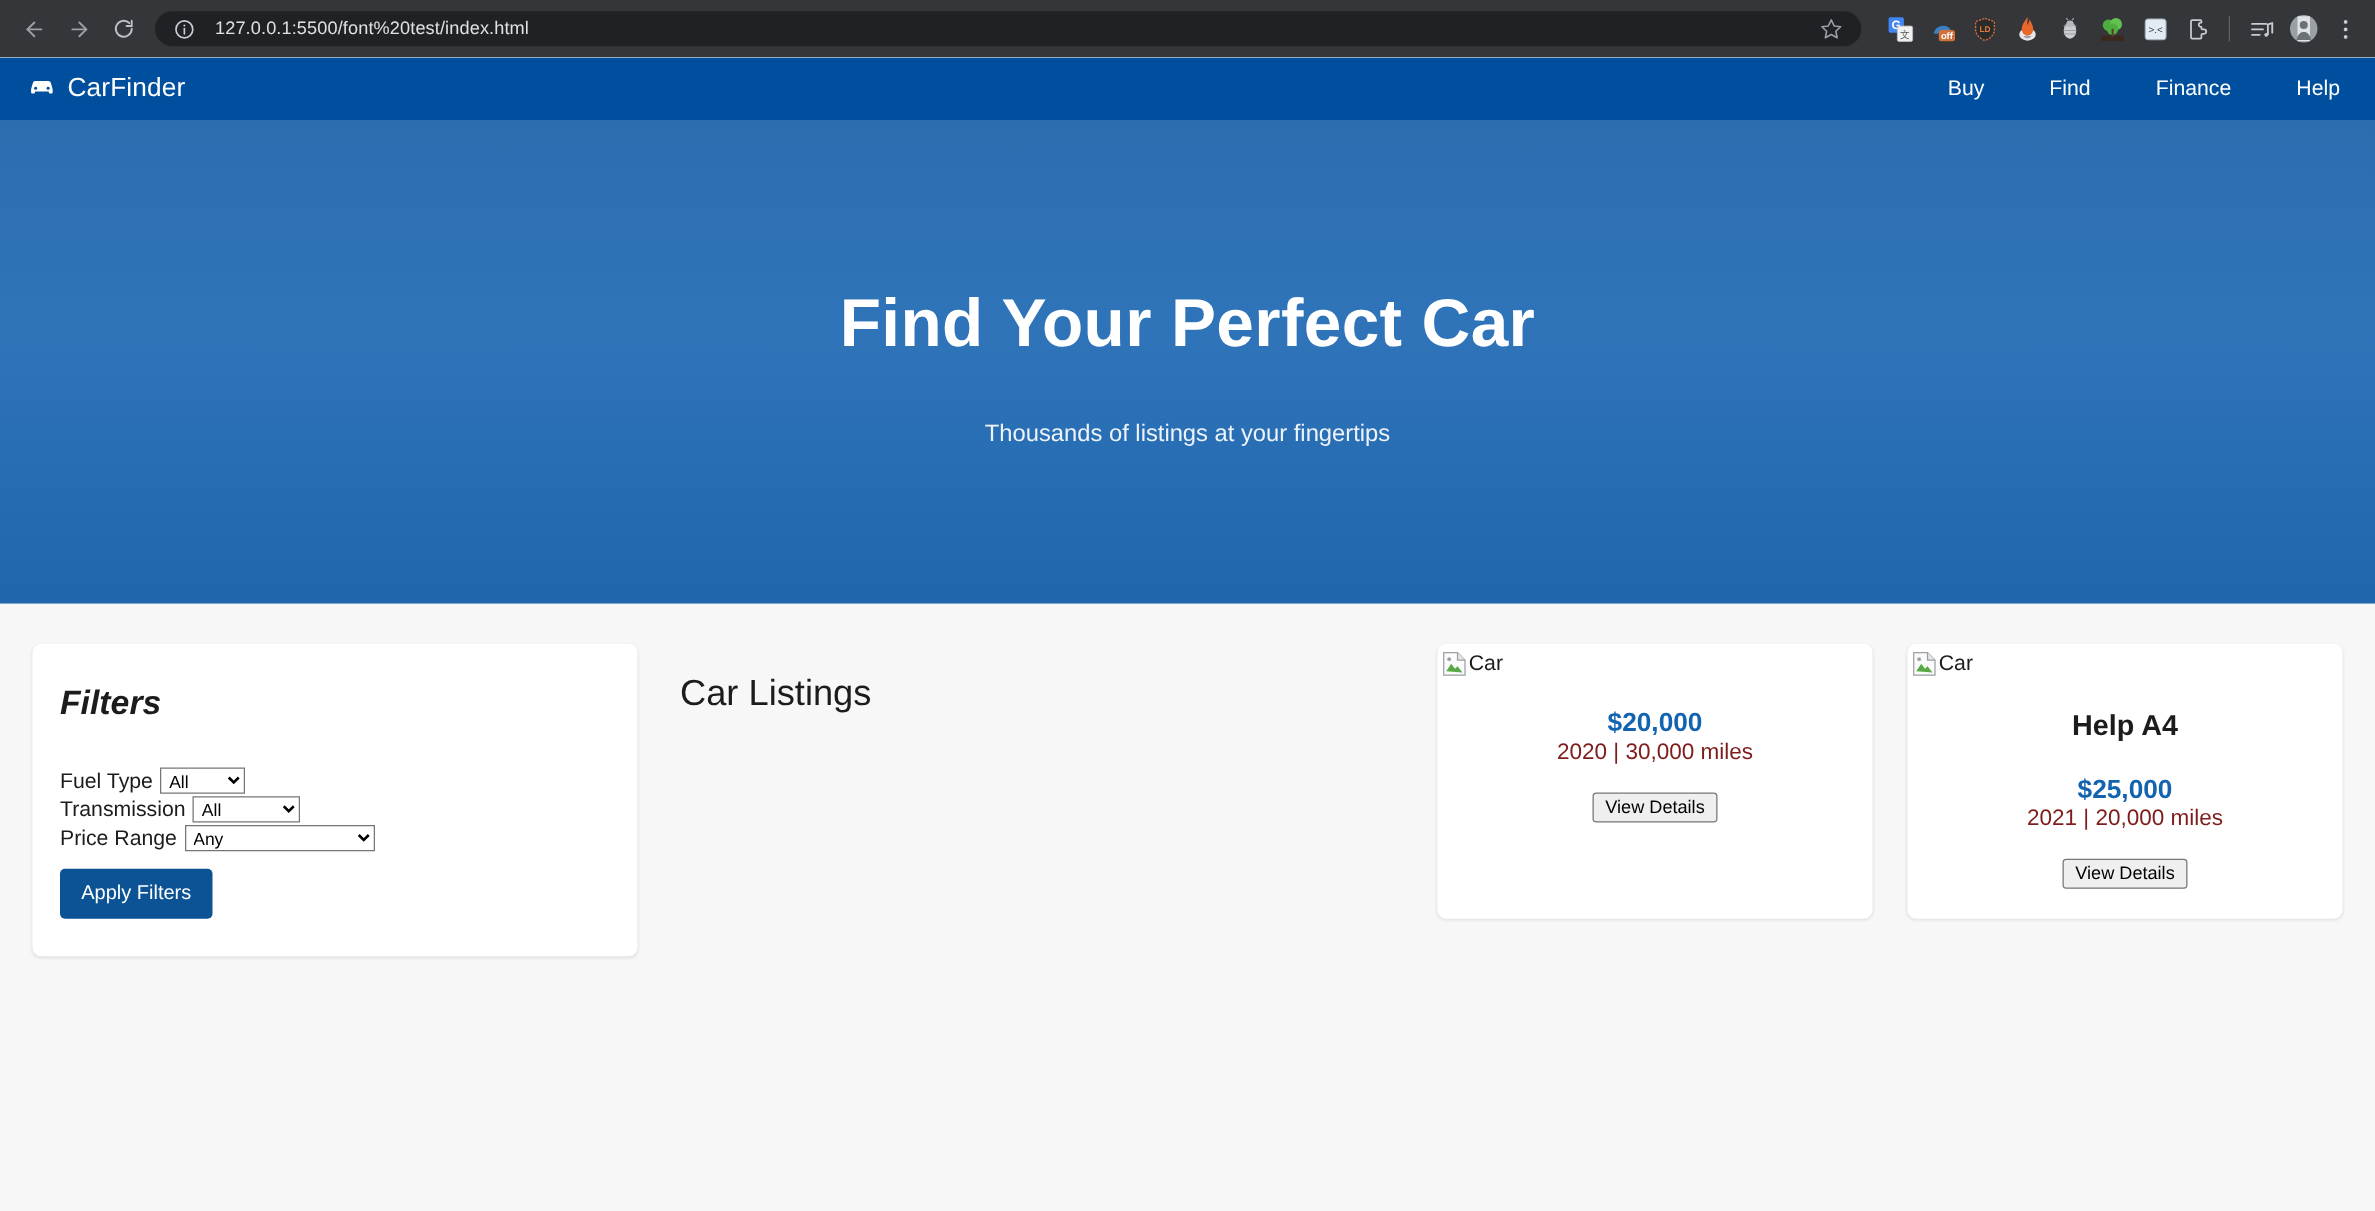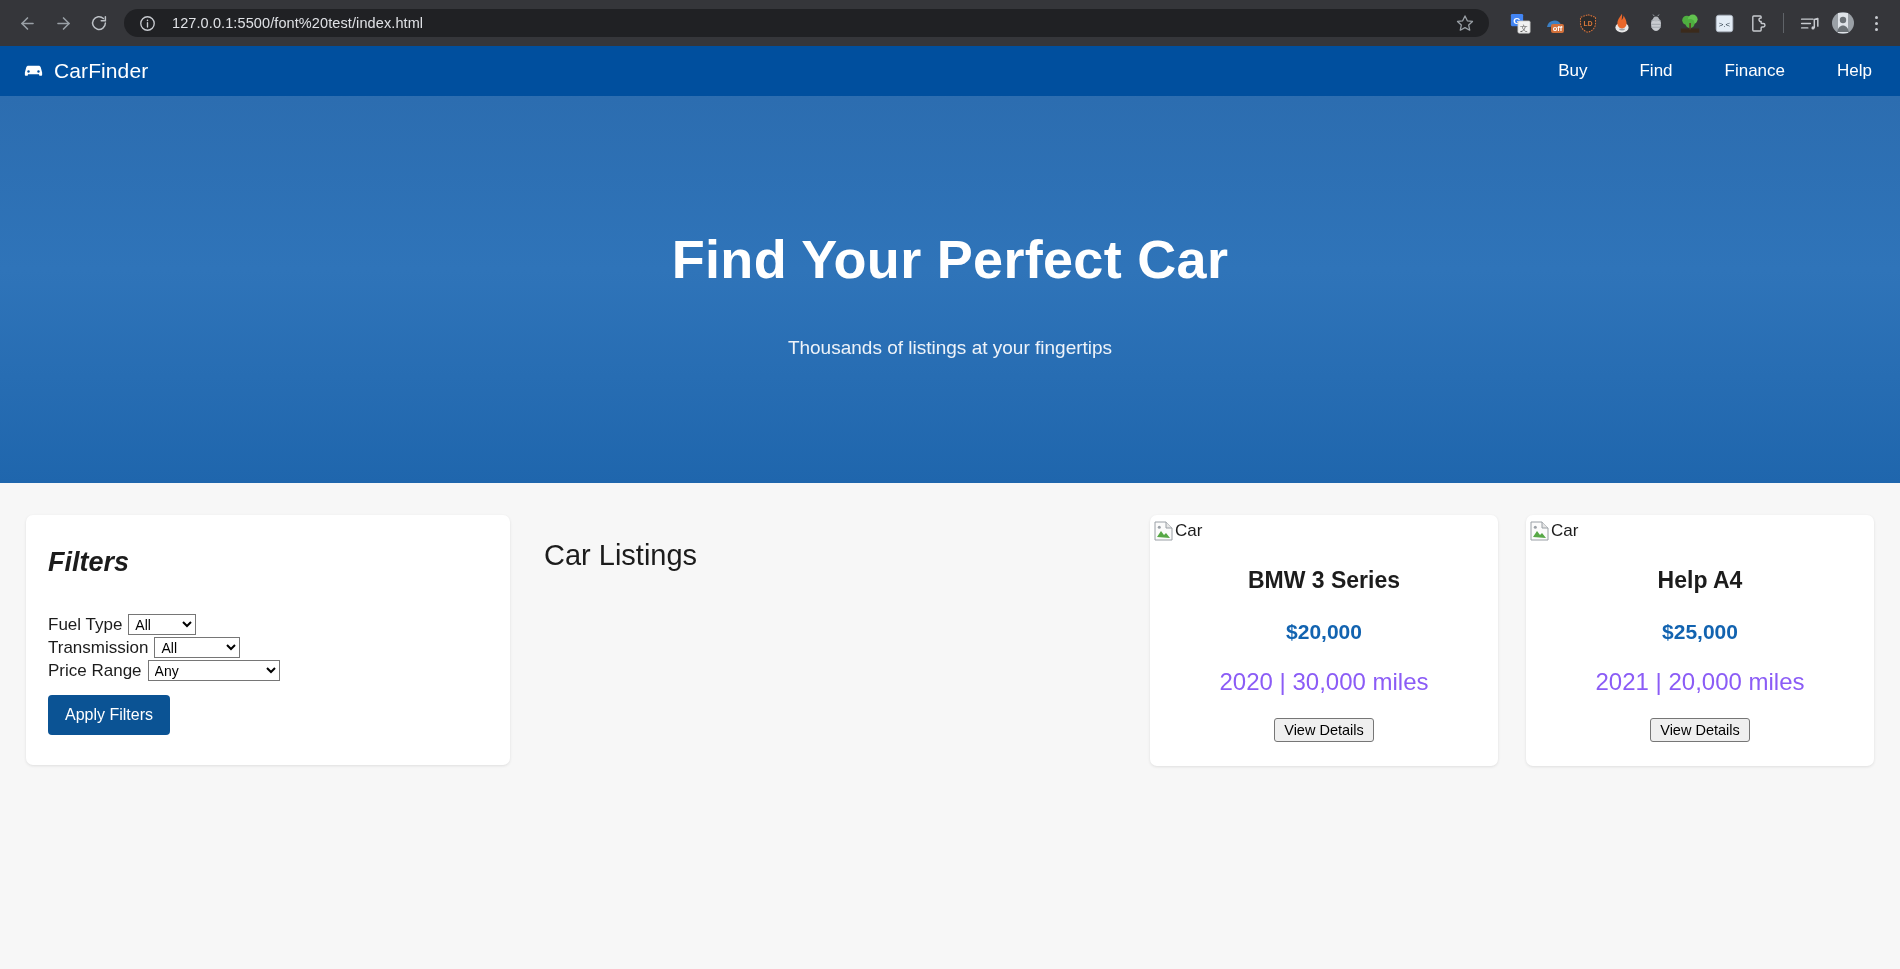--- a/index.html
+++ b/index.html
@@ -235,21 +235,21 @@
     font-family: "Liberation Sans", sans-serif;
     font-size: 14px;
     height: 21px;
     padding: 0 2px;
     border: 1px solid #767676;
     background: #fff;
     color: #000;
   }
   .f-fuel { width: 68px; }
   .f-trans { width: 86px; }
-  .f-price { width: 132px; }
+  .f-price { width: 152px; }
   .apply-btn {
     margin-top: 12px;
     background: #0b5394;
     color: #fff;
     border: none;
     border-radius: 4px;
     font-size: 16px;
     font-family: "Liberation Sans", sans-serif;
     padding: 11px 17px;
     cursor: pointer;
@@ -301,23 +301,22 @@
     color: #1c1c1c;
     margin-top: 26px;
   }
   .card-price {
     font-size: 21px;
     font-weight: bold;
     color: #1263b0;
     margin-top: 26px;
   }
   .card-meta {
-    font-size: 24px;
-    color: #8b5cf6;
-    margin-top: 24px;
+    font-size: 18px;
+    color: #7f1d1d;
   }
   .details-btn {
     margin-top: 22px;
     font-family: "Liberation Sans", sans-serif;
     font-size: 14.5px;
     color: #000;
     background: #efefef;
     border: 1px solid #767676;
     border-radius: 3px;
     padding: 3px 9px;
@@ -536,21 +535,20 @@
               <span class="broken-img-glyph">
                 <svg width="19" height="20" viewBox="0 0 19 20">
                   <path d="M1 1 H12 L18 7 V19 H1 Z" fill="#fbfbfb" stroke="#9aa0a6" stroke-width="1"></path>
                   <path d="M12 1 V7 H18" fill="#e6e6e6" stroke="#9aa0a6" stroke-width="1"></path>
                   <path d="M3 16 L7 10 L10 14 L12 12 L16 17 Z" fill="#57a846"></path>
                   <circle cx="5.3" cy="6.3" r="1.5" fill="#9aa0a6"></circle>
                 </svg>
               </span>
               <span>Car</span>
             </div>
-            <div class="card-title">BMW 3 Series</div>
             <div class="card-price">$20,000</div>
             <div class="card-meta">2020 | 30,000 miles</div>
             <button class="details-btn">View Details</button>
           </div>
 
           <div class="car-card">
             <div class="broken-img">
               <span class="broken-img-glyph">
                 <svg width="19" height="20" viewBox="0 0 19 20">
                   <path d="M1 1 H12 L18 7 V19 H1 Z" fill="#fbfbfb" stroke="#9aa0a6" stroke-width="1"></path>

